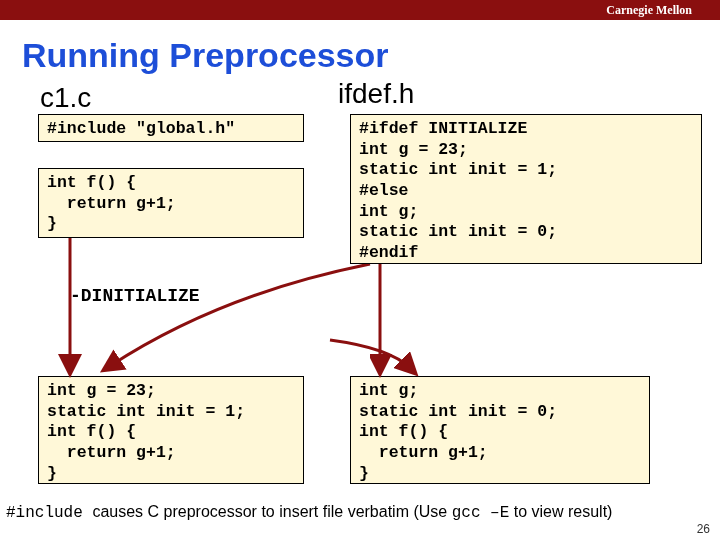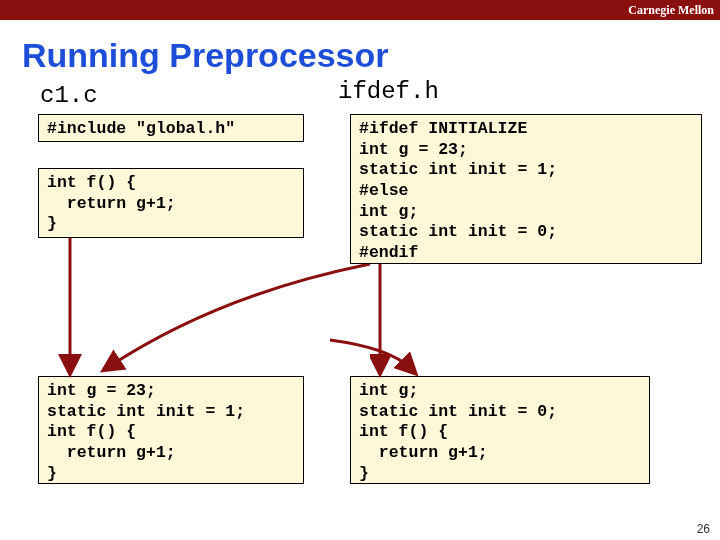--- a/index.html
+++ b/index.html
@@ -1,21 +1,21 @@
 <!DOCTYPE html>
 <html><head>
 <meta charset="utf-8">
 <style>
   * { box-sizing: border-box; margin: 0; padding: 0; }
   html, body { width: 720px; height: 540px; background: #fff; font-family: Arial, Helvetica, sans-serif; overflow: hidden; }
-  .header-bar { width: 100%; height: 20px; background: #8a0f0f; display: flex; justify-content: flex-end; align-items: center; padding-right: 6px; }
+  .header-bar { width: 100%; height: 20px; background: #8a0f0f; display: flex; justify-content: flex-end; align-items: center; padding-right: 28px; }
   .header-bar span { color: #fff; font-size: 12px; font-weight: bold; font-family: "Times New Roman", serif; }
   .slide { position: relative; width: 720px; height: 520px; }
   .title { position: absolute; top: 16px; left: 22px; font-size: 34px; font-weight: bold; color: #1d4ed8; }
-  .fname { position: absolute; font-family: Liberation Mono, monospace; font-size: 24px; }
+  .fname { position: absolute; font-family: Liberation Sans, sans-serif; font-size: 28px; }
   .fname1 { top: 62px; left: 40px; }
   .fname2 { top: 58px; left: 338px; }
   .codebox { position: absolute; background: #fff8d8; border: 1px solid #000; font-family: "Courier New", monospace; font-size: 16.5px; font-weight: bold; white-space: pre; line-height: 1.25; padding: 4px 8px; }
   .box1 { top: 94px;  left: 38px;  width: 266px; height: 28px; }
   .box2 { top: 148px; left: 38px;  width: 266px; height: 70px; }
   .box3 { top: 94px;  left: 350px; width: 352px; height: 150px; }
   .box4 { top: 356px; left: 38px;  width: 266px; height: 108px; }
   .box5 { top: 356px; left: 350px; width: 300px; height: 108px; }
   .label-sm { position: absolute; font-family: "Courier New", monospace; font-weight: bold; font-size: 18px; }
   .lbl-dinit { top: 266px; left: 70px; }
@@ -54,20 +54,21 @@
 static int init = 1;
 int f() {
   return g+1;
 }</div>
   <div class="codebox box5">int g;
 static int init = 0;
 int f() {
   return g+1;
 }</div>
 
+  <div class="label-sm lbl-dinit">-DINITIALIZE</div>
 
   <svg class="arrow" style="top:218px;left:50px" width="60" height="140">
     <defs>
         <marker id="ah1" markerWidth="8" markerHeight="8" refX="4" refY="4" orient="auto">
           <path d="M0,0 L8,4 L0,8 z" fill="#8a0f0f"></path>
         </marker>
       </defs>
     <line x1="20" y1="0" x2="20" y2="128" stroke="#8a0f0f" stroke-width="3" marker-end="url(#ah1)"></line>
   </svg>
   <svg class="arrow" style="top:244px;left:80px" width="300" height="120">
@@ -88,15 +89,18 @@
   </svg>
   <svg class="arrow" style="top:298px;left:320px" width="120" height="60">
     <defs>
         <marker id="ah4" markerWidth="8" markerHeight="8" refX="4" refY="4" orient="auto">
           <path d="M0,0 L8,4 L0,8 z" fill="#8a0f0f"></path>
         </marker>
       </defs>
     <path d="M10,22 Q70,30 90,50" fill="none" stroke="#8a0f0f" stroke-width="3" marker-end="url(#ah4)"></path>
   </svg>
 
+  <div class="bottom-note">
+    <span class="mono">#include </span><span> causes C preprocessor to insert file verbatim (Use </span><span class="mono">gcc –E</span><span> to view result)</span>
+  </div>
 
   <div class="pnum">26</div>
 </div>
 
 </body></html>

